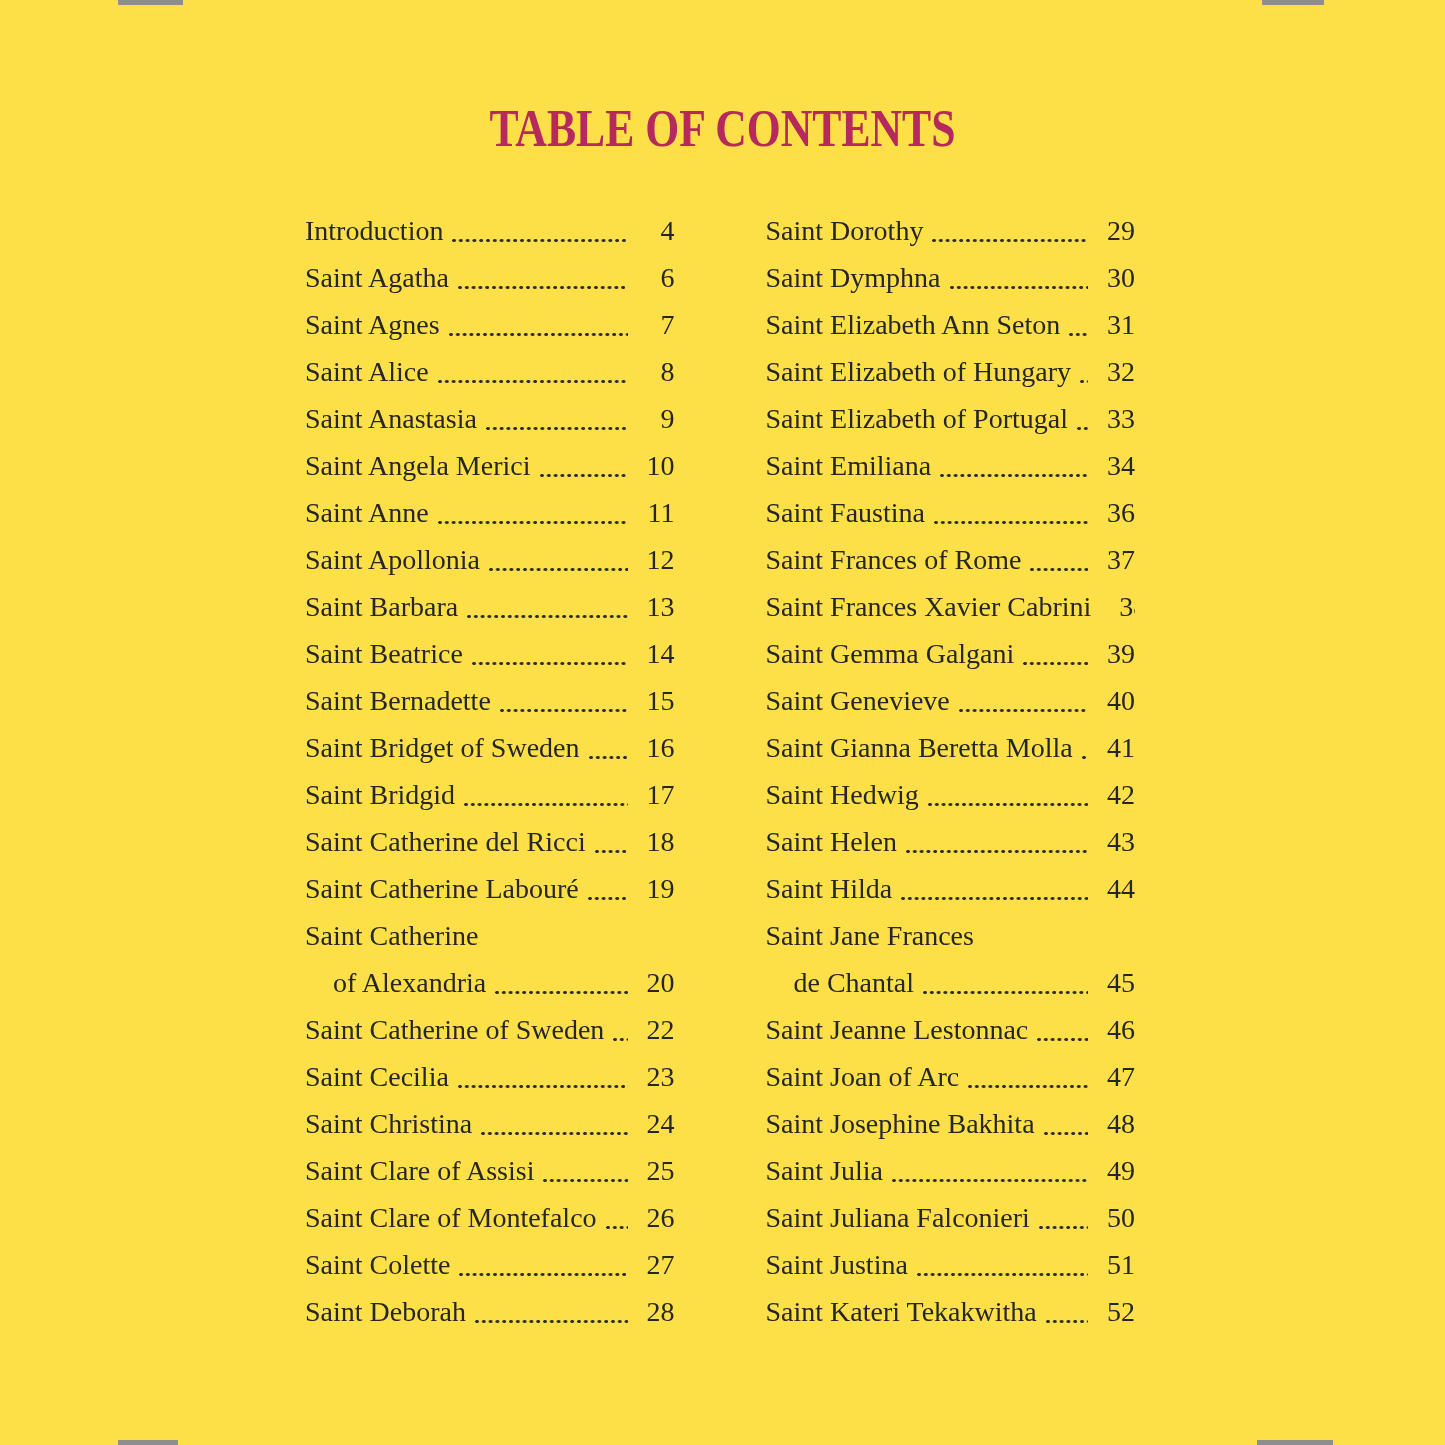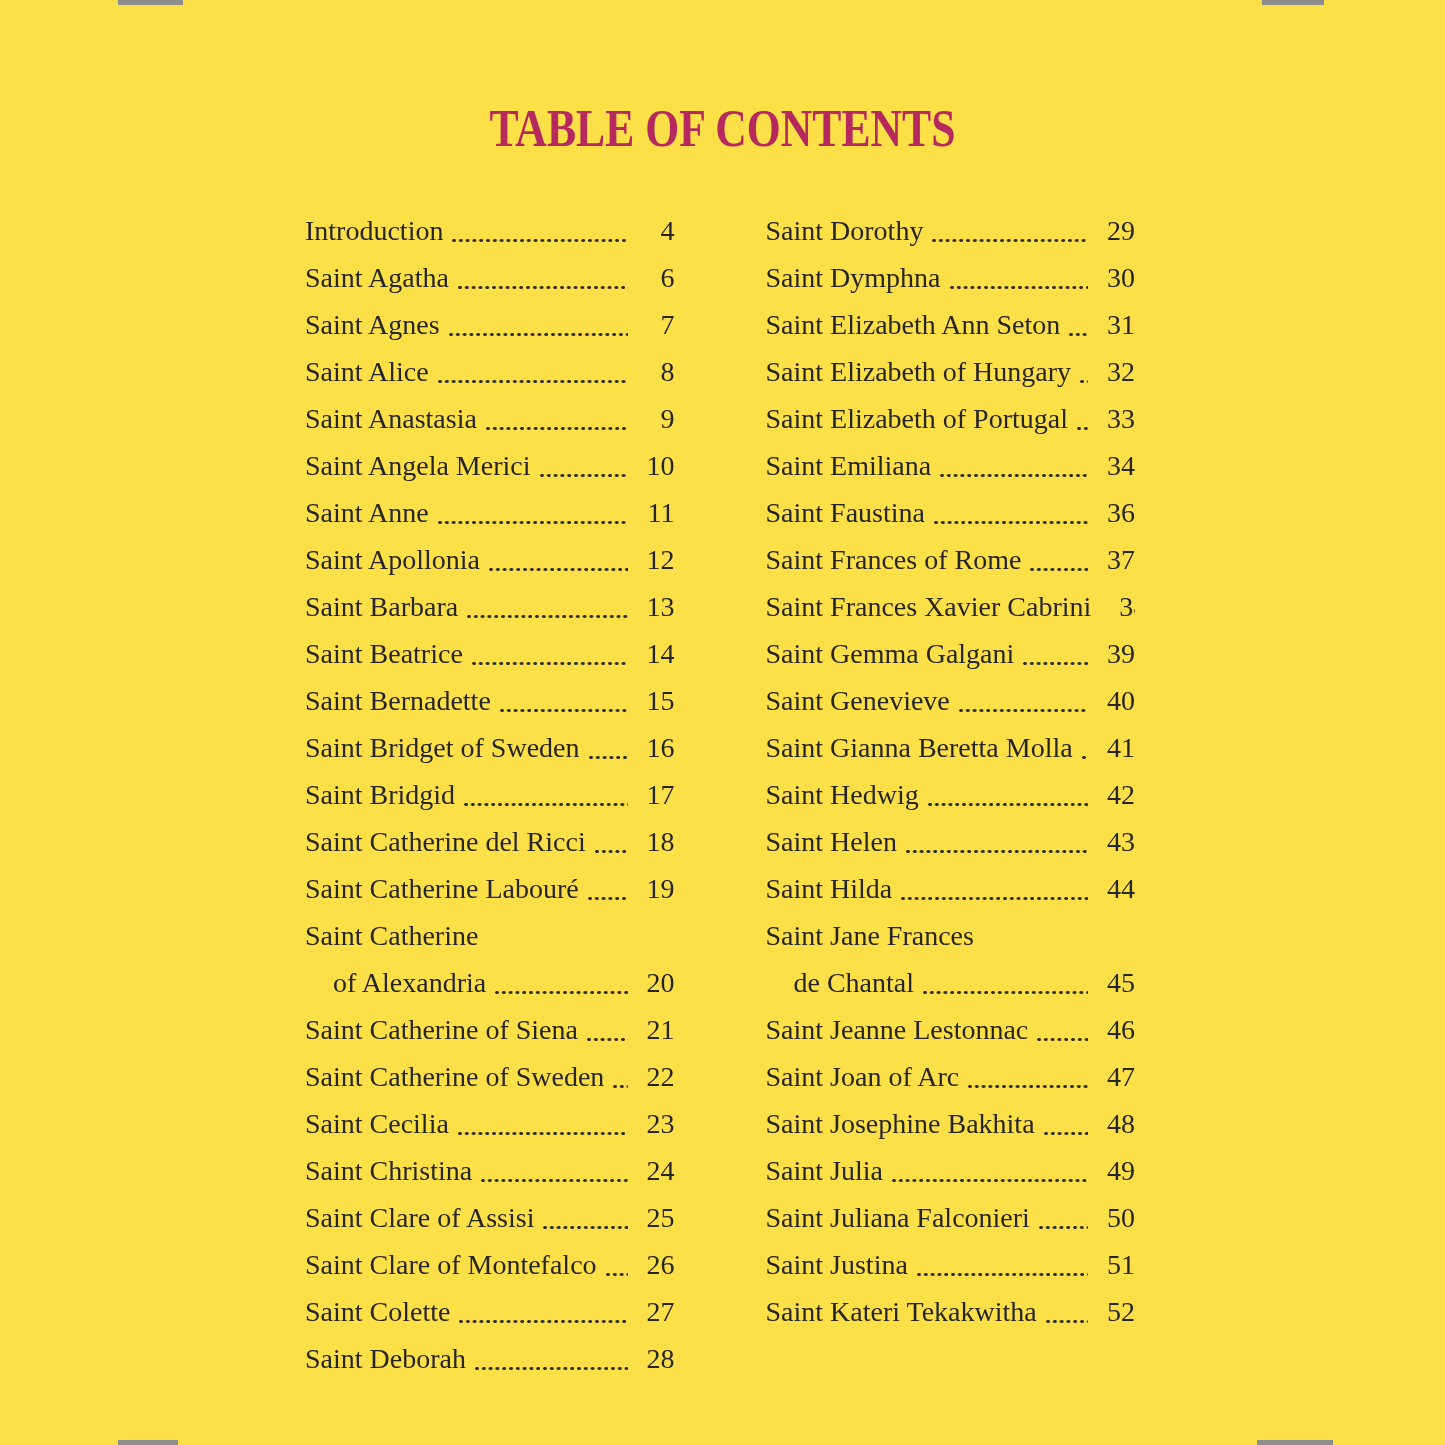--- a/index.html
+++ b/index.html
@@ -179,25 +179,20 @@
         </div>
         <div class="toc-row">
           <span class="toc-label">Saint Catherine</span>
         </div>
         <div class="toc-row indent">
           <span class="toc-label">of Alexandria</span>
           <span class="toc-leader"></span>
           <span class="toc-page">20</span>
         </div>
         <div class="toc-row">
-          <span class="toc-label">Saint Catherine of Siena</span>
-          <span class="toc-leader"></span>
-          <span class="toc-page">21</span>
-        </div>
-        <div class="toc-row">
           <span class="toc-label">Saint Catherine of Sweden</span>
           <span class="toc-leader"></span>
           <span class="toc-page">22</span>
         </div>
         <div class="toc-row">
           <span class="toc-label">Saint Cecilia</span>
           <span class="toc-leader"></span>
           <span class="toc-page">23</span>
         </div>
         <div class="toc-row">

